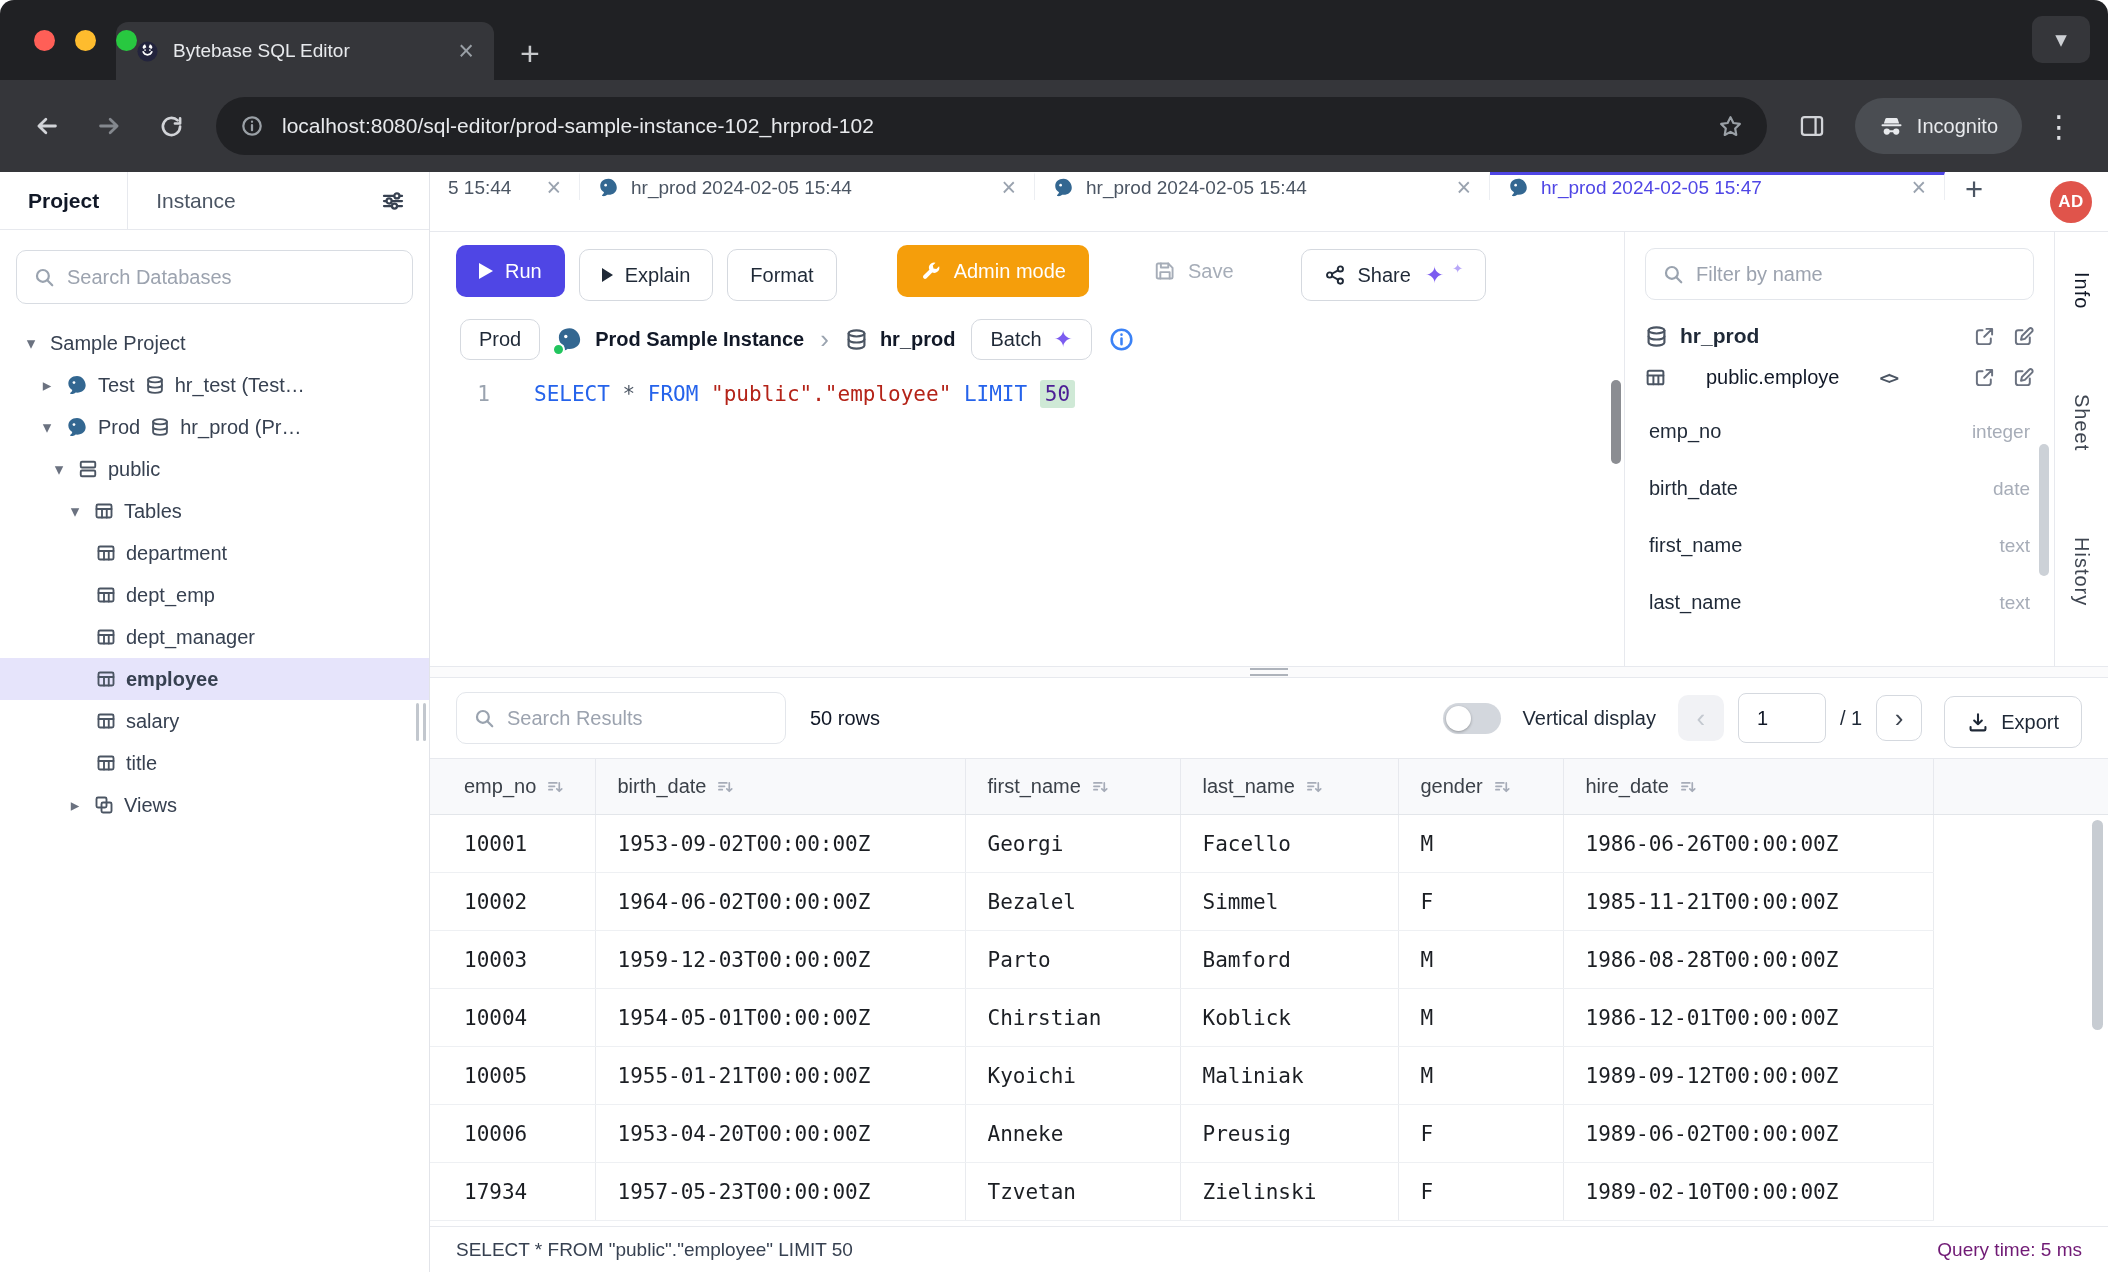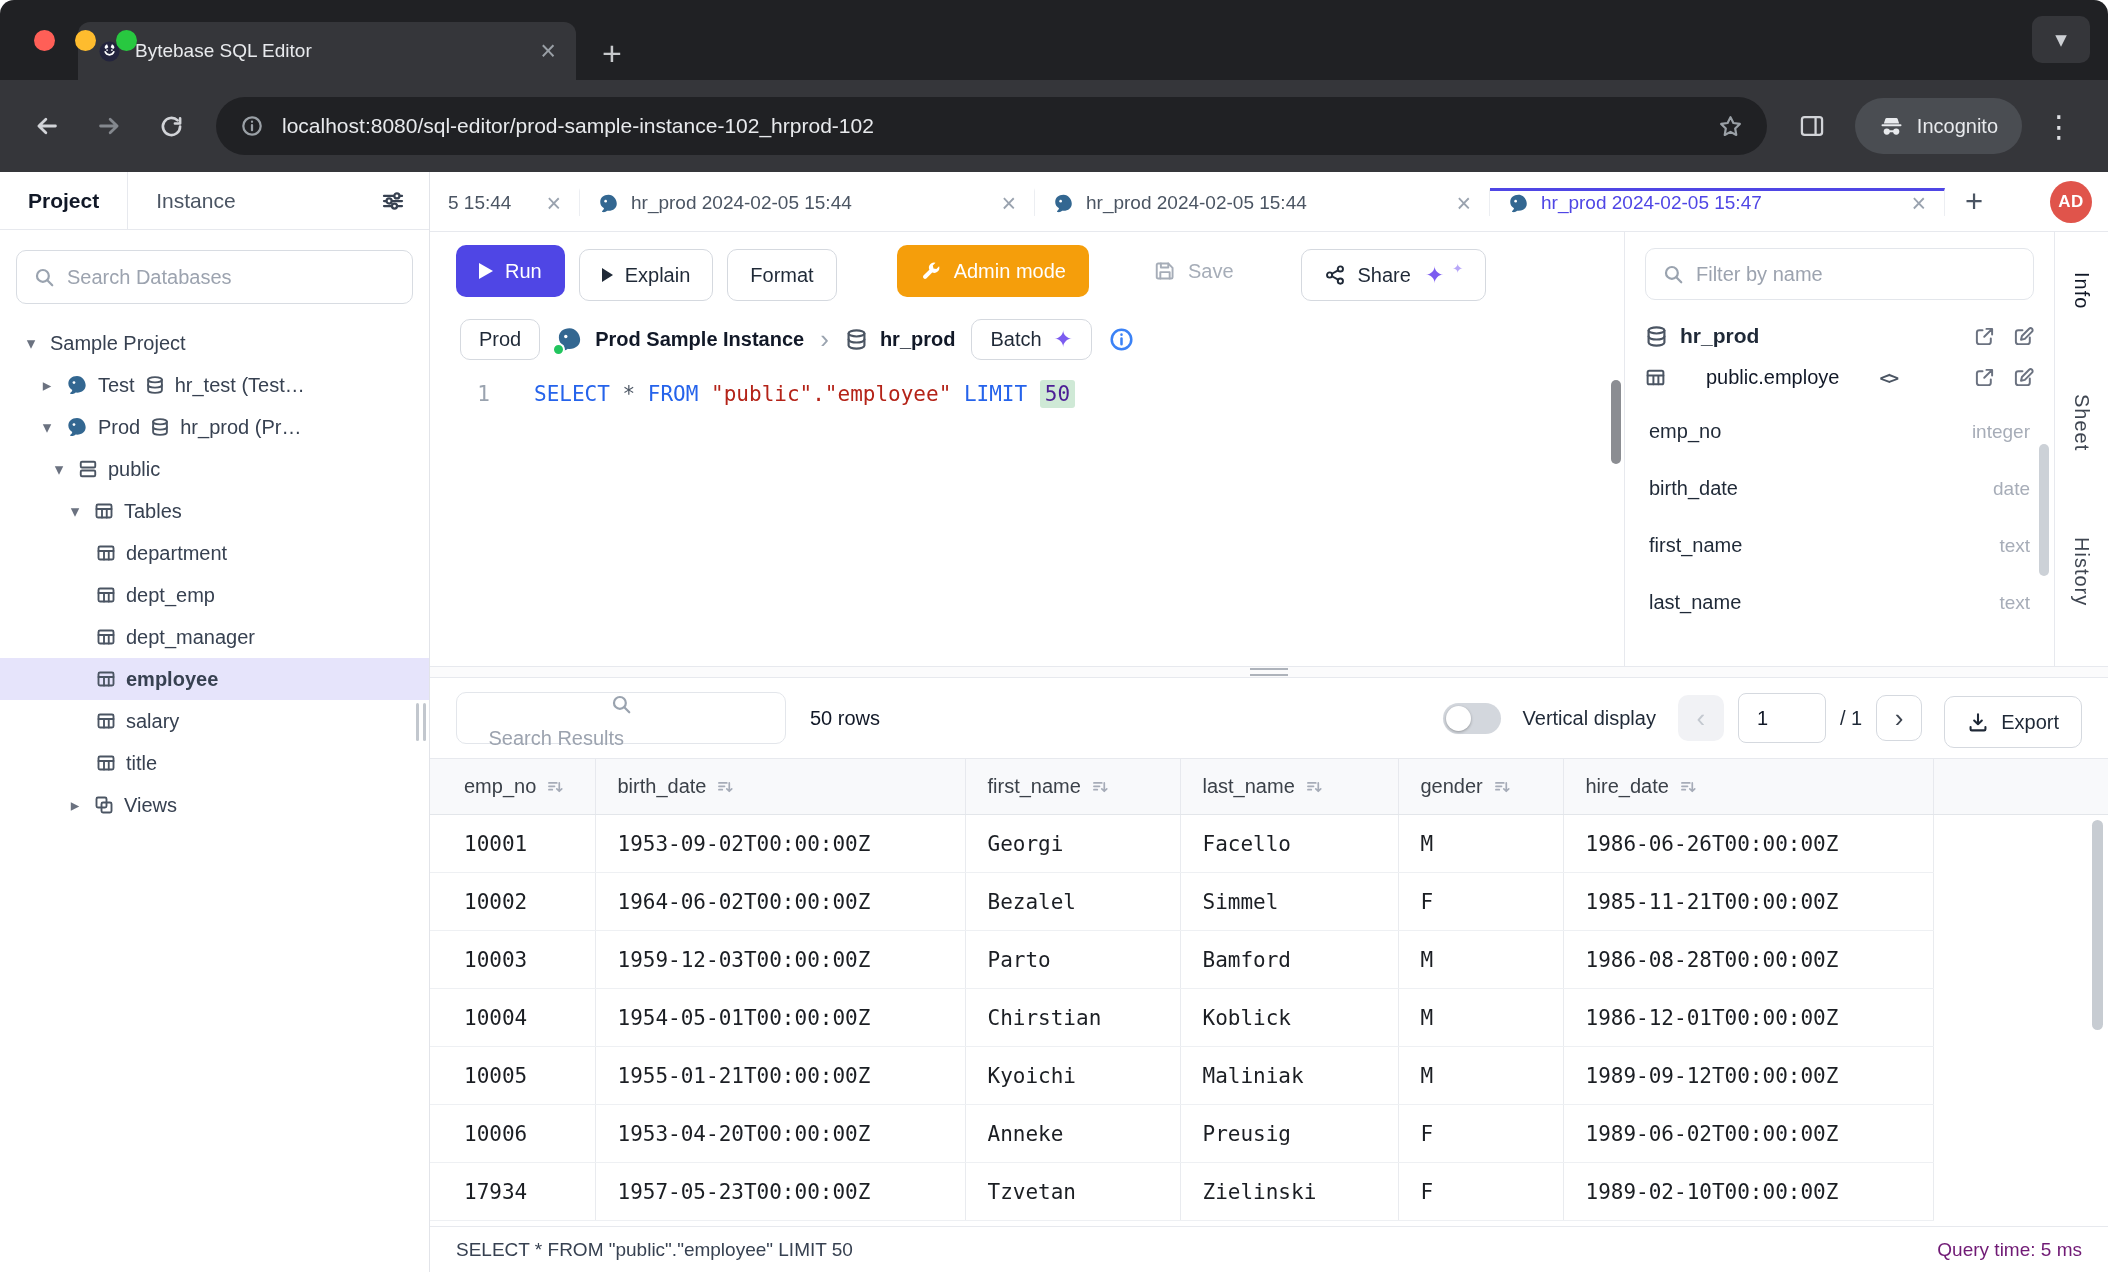--- a/index.html
+++ b/index.html
@@ -8,21 +8,21 @@
   button, input { font-family: inherit; }
   svg.ic { display: inline-block; flex: none; }
 
   .window { width: 100%; height: 100%; display: flex; flex-direction: column; }
 
   
   .titlebar { height: 80px; background: #202124; position: relative; display: flex; align-items: flex-end; border-radius: 14px 14px 0 0; flex: none; }
   .traffic { position: absolute; left: 34px; top: 30px; display: flex; gap: 20px; }
   .dot { width: 21px; height: 21px; border-radius: 50%; }
   .dot.red { background: #ff5f57; } .dot.yellow { background: #febc2e; } .dot.green { background: #28c840; }
-  .btab { margin-left: 78px; width: 498px; height: 58px; background: #35363a; border-radius: 12px 12px 0 0; display: flex; align-items: center; padding: 0 20px; gap: 14px; color: #e8eaed; }
+  .btab { margin-left: 116px; width: 378px; height: 58px; background: #35363a; border-radius: 12px 12px 0 0; display: flex; align-items: center; padding: 0 20px; gap: 14px; color: #e8eaed; }
   .btab-title { font-size: 19px; flex: 1; white-space: nowrap; overflow: hidden; }
   .btab-close { color: #9aa0a6; font-size: 27px; line-height: 1; }
   .newtab { color: #c7c9cc; font-size: 34px; margin-left: 26px; margin-bottom: 10px; line-height: 1; }
   .tabsearch { position: absolute; right: 18px; top: 16px; width: 58px; height: 47px; background: #35363a; border-radius: 10px; display: flex; align-items: center; justify-content: center; color: #cdd0d4; font-size: 23px; }
 
   .navbar { height: 92px; background: #35363a; display: flex; align-items: center; padding: 0 20px; gap: 8px; flex: none; }
   .navbtn { width: 54px; height: 54px; border-radius: 50%; display: flex; align-items: center; justify-content: center; color: #d2d4d8; }
   .navbtn.dim { color: #84888e; }
   .urlbar { flex: 1; height: 58px; background: #202124; border-radius: 29px; display: flex; align-items: center; padding: 0 24px; gap: 18px; margin: 0 10px; color: #9aa0a6; }
   .url-text { flex: 1; color: #e8eaed; font-size: 21px; white-space: nowrap; overflow: hidden; }
@@ -48,21 +48,21 @@
   .trow .dbname { overflow: hidden; flex-shrink: 1; }
   .trow.selected { background: #e6e4fb; font-weight: bold; }
   .in0 { padding-left: 22px; } .in1 { padding-left: 38px; } .in2 { padding-left: 50px; } .in3 { padding-left: 66px; } .in4 { padding-left: 96px; }
   .ic-gray { color: #4b5563; }
   .side-grip { position: absolute; right: 3px; top: 50%; transform: translateY(-50%); display: flex; gap: 4px; }
   .side-grip i { width: 3px; height: 38px; background: #c2c7ce; border-radius: 2px; display: block; }
 
   
   .main { flex: 1; display: flex; flex-direction: column; min-width: 0; }
 
-  .etabs { height: 60px; border-bottom: 1px solid #e7e9ee; display: flex; align-items: center; flex: none; overflow: hidden; }
+  .etabs { height: 60px; border-bottom: 1px solid #e7e9ee; display: flex; align-items: flex-start; flex: none; overflow: hidden; }
   .etab { display: flex; align-items: center; gap: 12px; padding: 0 18px; border-right: 1px solid #eceef2; border-top: 3px solid transparent; font-size: 19px; color: #4b5563; width: 455px; flex: none; }
   .etab.cut { width: 150px; }
   .etab .elabel { flex: 1; white-space: nowrap; overflow: hidden; }
   .etab .x { color: #9aa3af; font-size: 25px; line-height: 1; }
   .etab.active { color: #4f46e5; border-top-color: #4f46e5; }
   .etab-plus { display: flex; align-items: center; padding: 0 20px; font-size: 31px; color: #4b5563; }
   .avatar { margin-left: auto; align-self: center; margin-right: 16px; width: 42px; height: 42px; border-radius: 50%; background: #e0544b; color: #fff; font-size: 17px; font-weight: 700; display: flex; align-items: center; justify-content: center; letter-spacing: .5px; flex: none; }
 
   .upper { height: 434px; display: flex; min-width: 0; flex: none; }
   .editor-col { flex: 1; min-width: 0; display: flex; flex-direction: column; position: relative; }
@@ -109,21 +109,21 @@
   .strip { width: 54px; flex: none; border-left: 1px solid #e7e9ee; display: flex; flex-direction: column; align-items: center; padding-top: 40px; gap: 85px; }
   .strip span { writing-mode: vertical-rl; font-size: 20px; color: #3f4651; letter-spacing: 1px; }
   .strip span:first-child { color: #111827; }
 
   .hsplit { height: 12px; border-top: 1px solid #e7e9ee; border-bottom: 1px solid #e7e9ee; background: #fbfbfc; display: flex; align-items: center; justify-content: center; flex: none; }
   .grip { width: 38px; height: 8px; border-top: 2px solid #aeb3bb; border-bottom: 2px solid #aeb3bb; }
 
   
   .results { flex: 1; min-height: 0; display: flex; flex-direction: column; position: relative; }
   .rbar { height: 80px; display: flex; align-items: center; padding: 0 26px; gap: 24px; flex: none; }
-  .rsearch { width: 330px; height: 52px; border: 1px solid #e3e6eb; border-radius: 10px; display: flex; align-items: center; gap: 12px; padding: 0 16px; color: #9aa3af; flex-direction: column; }
+  .rsearch { width: 330px; height: 52px; border: 1px solid #e3e6eb; border-radius: 10px; display: flex; align-items: center; gap: 12px; padding: 0 16px; color: #9aa3af; }
   .rsearch input { border: none; outline: none; flex: 1; font-size: 20px; color: #374151; background: transparent; }
   .rcount { font-size: 20px; color: #111827; }
   .rright { margin-left: auto; display: flex; align-items: center; gap: 22px; }
   .toggle { width: 58px; height: 31px; border-radius: 16px; background: #d3d7dd; position: relative; flex: none; }
   .toggle .knob { position: absolute; left: 3px; top: 3px; width: 25px; height: 25px; border-radius: 50%; background: #fff; box-shadow: 0 1px 3px rgba(0,0,0,.3); }
   .tlabel { font-size: 20px; color: #1f2937; }
   .pager { display: flex; align-items: center; gap: 14px; }
   .pgbtn { width: 46px; height: 46px; border-radius: 10px; display: flex; align-items: center; justify-content: center; font-size: 26px; line-height: 1; }
   .pgbtn.prev { background: #f1f2f5; color: #c3c8cf; border: none; }
   .pgbtn.next { background: #fff; border: 1px solid #d5d9df; color: #3f4651; }

